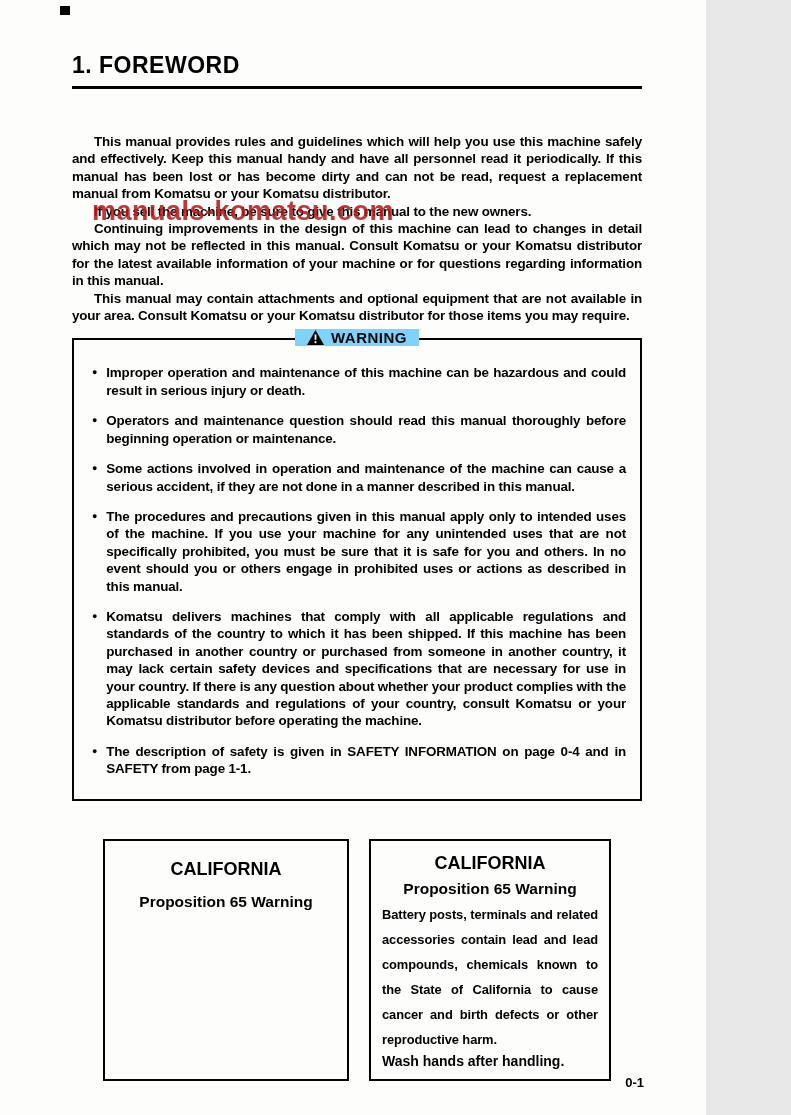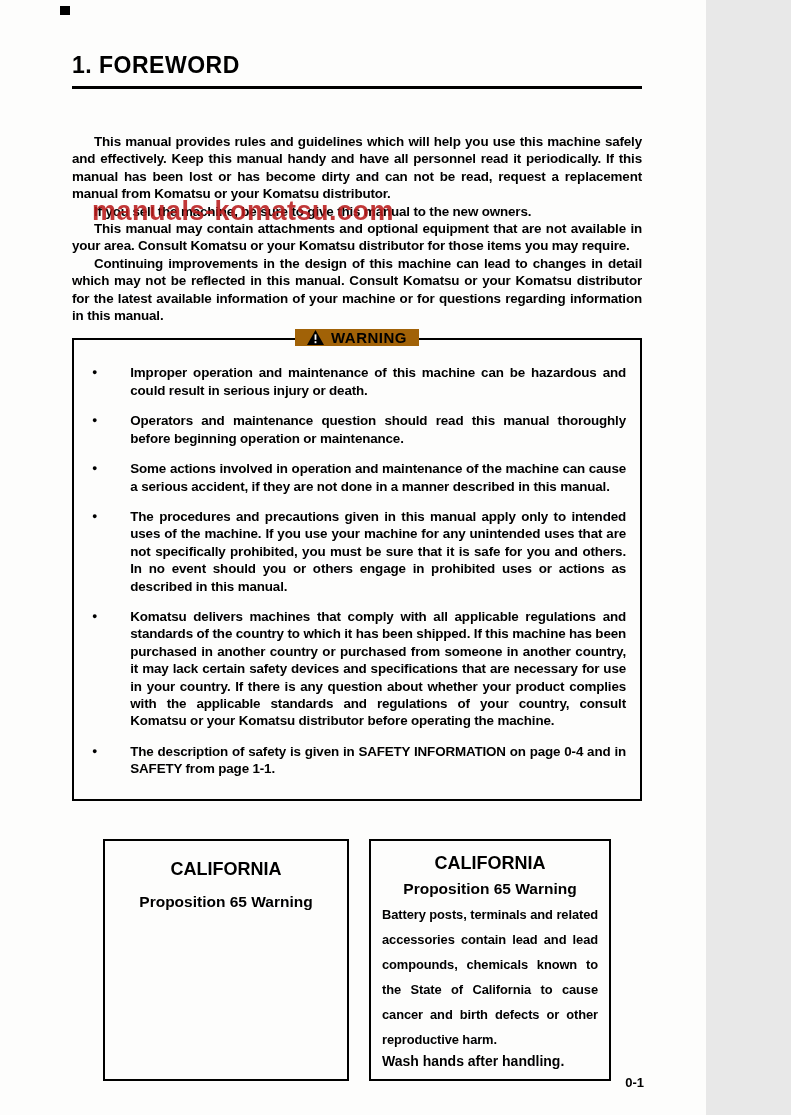--- a/index.html
+++ b/index.html
@@ -41,36 +41,36 @@
   }
   .warning-box {
     position: relative;
     margin-top: 14px;
     border: 2.5px solid #000;
     padding: 24px 14px 8px 8px;
   }
   .warning-label {
     position: absolute; top: -11px; left: 50%;
     transform: translateX(-50%);
-    background: #a16207; padding: 0 12px;
+    background: #7dd3fc; padding: 0 12px;
     display: flex; align-items: center; gap: 7px;
     font-size: 15px; font-weight: bold; letter-spacing: 0.5px;
     white-space: nowrap;
   }
   .warn-item {
     display: flex; gap: 9px;
     margin-bottom: 13px;
     font-size: 13.4px; line-height: 17.4px; font-weight: bold;
     text-align: justify; letter-spacing: -0.15px;
   }
   .warn-item .bullet {
     flex: 0 0 auto;
     font-size: 9px; line-height: 17.4px; margin-left: 10px;
   }
-  .warn-item .warn-text { flex: 1 1 auto; margin-left: 24px; }
+  .warn-item .warn-text { flex: 1 1 auto; }
   .cal-row {
     display: flex; justify-content: center; gap: 20px;
     margin-top: 38px;
   }
   .cal-box {
     border: 2.5px solid #000;
     background: #fdfdfc;
     font-weight: bold;
   }
   .cal-box.diesel { width: 246px; padding: 18px 16px 14px 16px; }
@@ -97,22 +97,22 @@
   <div class="scan-mark"></div>
 
   <h1 class="doc-title">1.  FOREWORD</h1>
   <div class="title-rule"></div>
 
   <div class="watermark">manuals-komatsu.com</div>
 
   <section class="intro">
     <p>This manual provides rules and guidelines which will help you use this machine safely and effectively. Keep this manual handy and have all personnel read it periodically. If this manual has been lost or has become dirty and can not be read, request a replacement manual from Komatsu or your Komatsu distributor.</p>
     <p>If you sell the machine, be sure to give this manual to the new owners.</p>
+    <p>Continuing improvements in the design of this machine can lead to changes in detail which may not be reflected in this manual. Consult Komatsu or your Komatsu distributor for the latest available information of your machine or for questions regarding information in this manual.</p>
     <p>This manual may contain attachments and optional equipment that are not available in your area. Consult Komatsu or your Komatsu distributor for those items you may require.</p>
-    <p>Continuing improvements in the design of this machine can lead to changes in detail which may not be reflected in this manual. Consult Komatsu or your Komatsu distributor for the latest available information of your machine or for questions regarding information in this manual.</p>
   </section>
 
   <section class="warning-box">
     <div class="warning-label">
       <svg width="17" height="15" viewBox="0 0 17 15" aria-hidden="true">
         <path d="M8.5 0 L17 15 L0 15 Z" fill="#000"></path>
         <rect x="7.6" y="4.4" width="1.8" height="5.4" fill="#fff"></rect>
         <rect x="7.6" y="11.2" width="1.8" height="2" fill="#fff"></rect>
       </svg>
       <span>WARNING</span>

